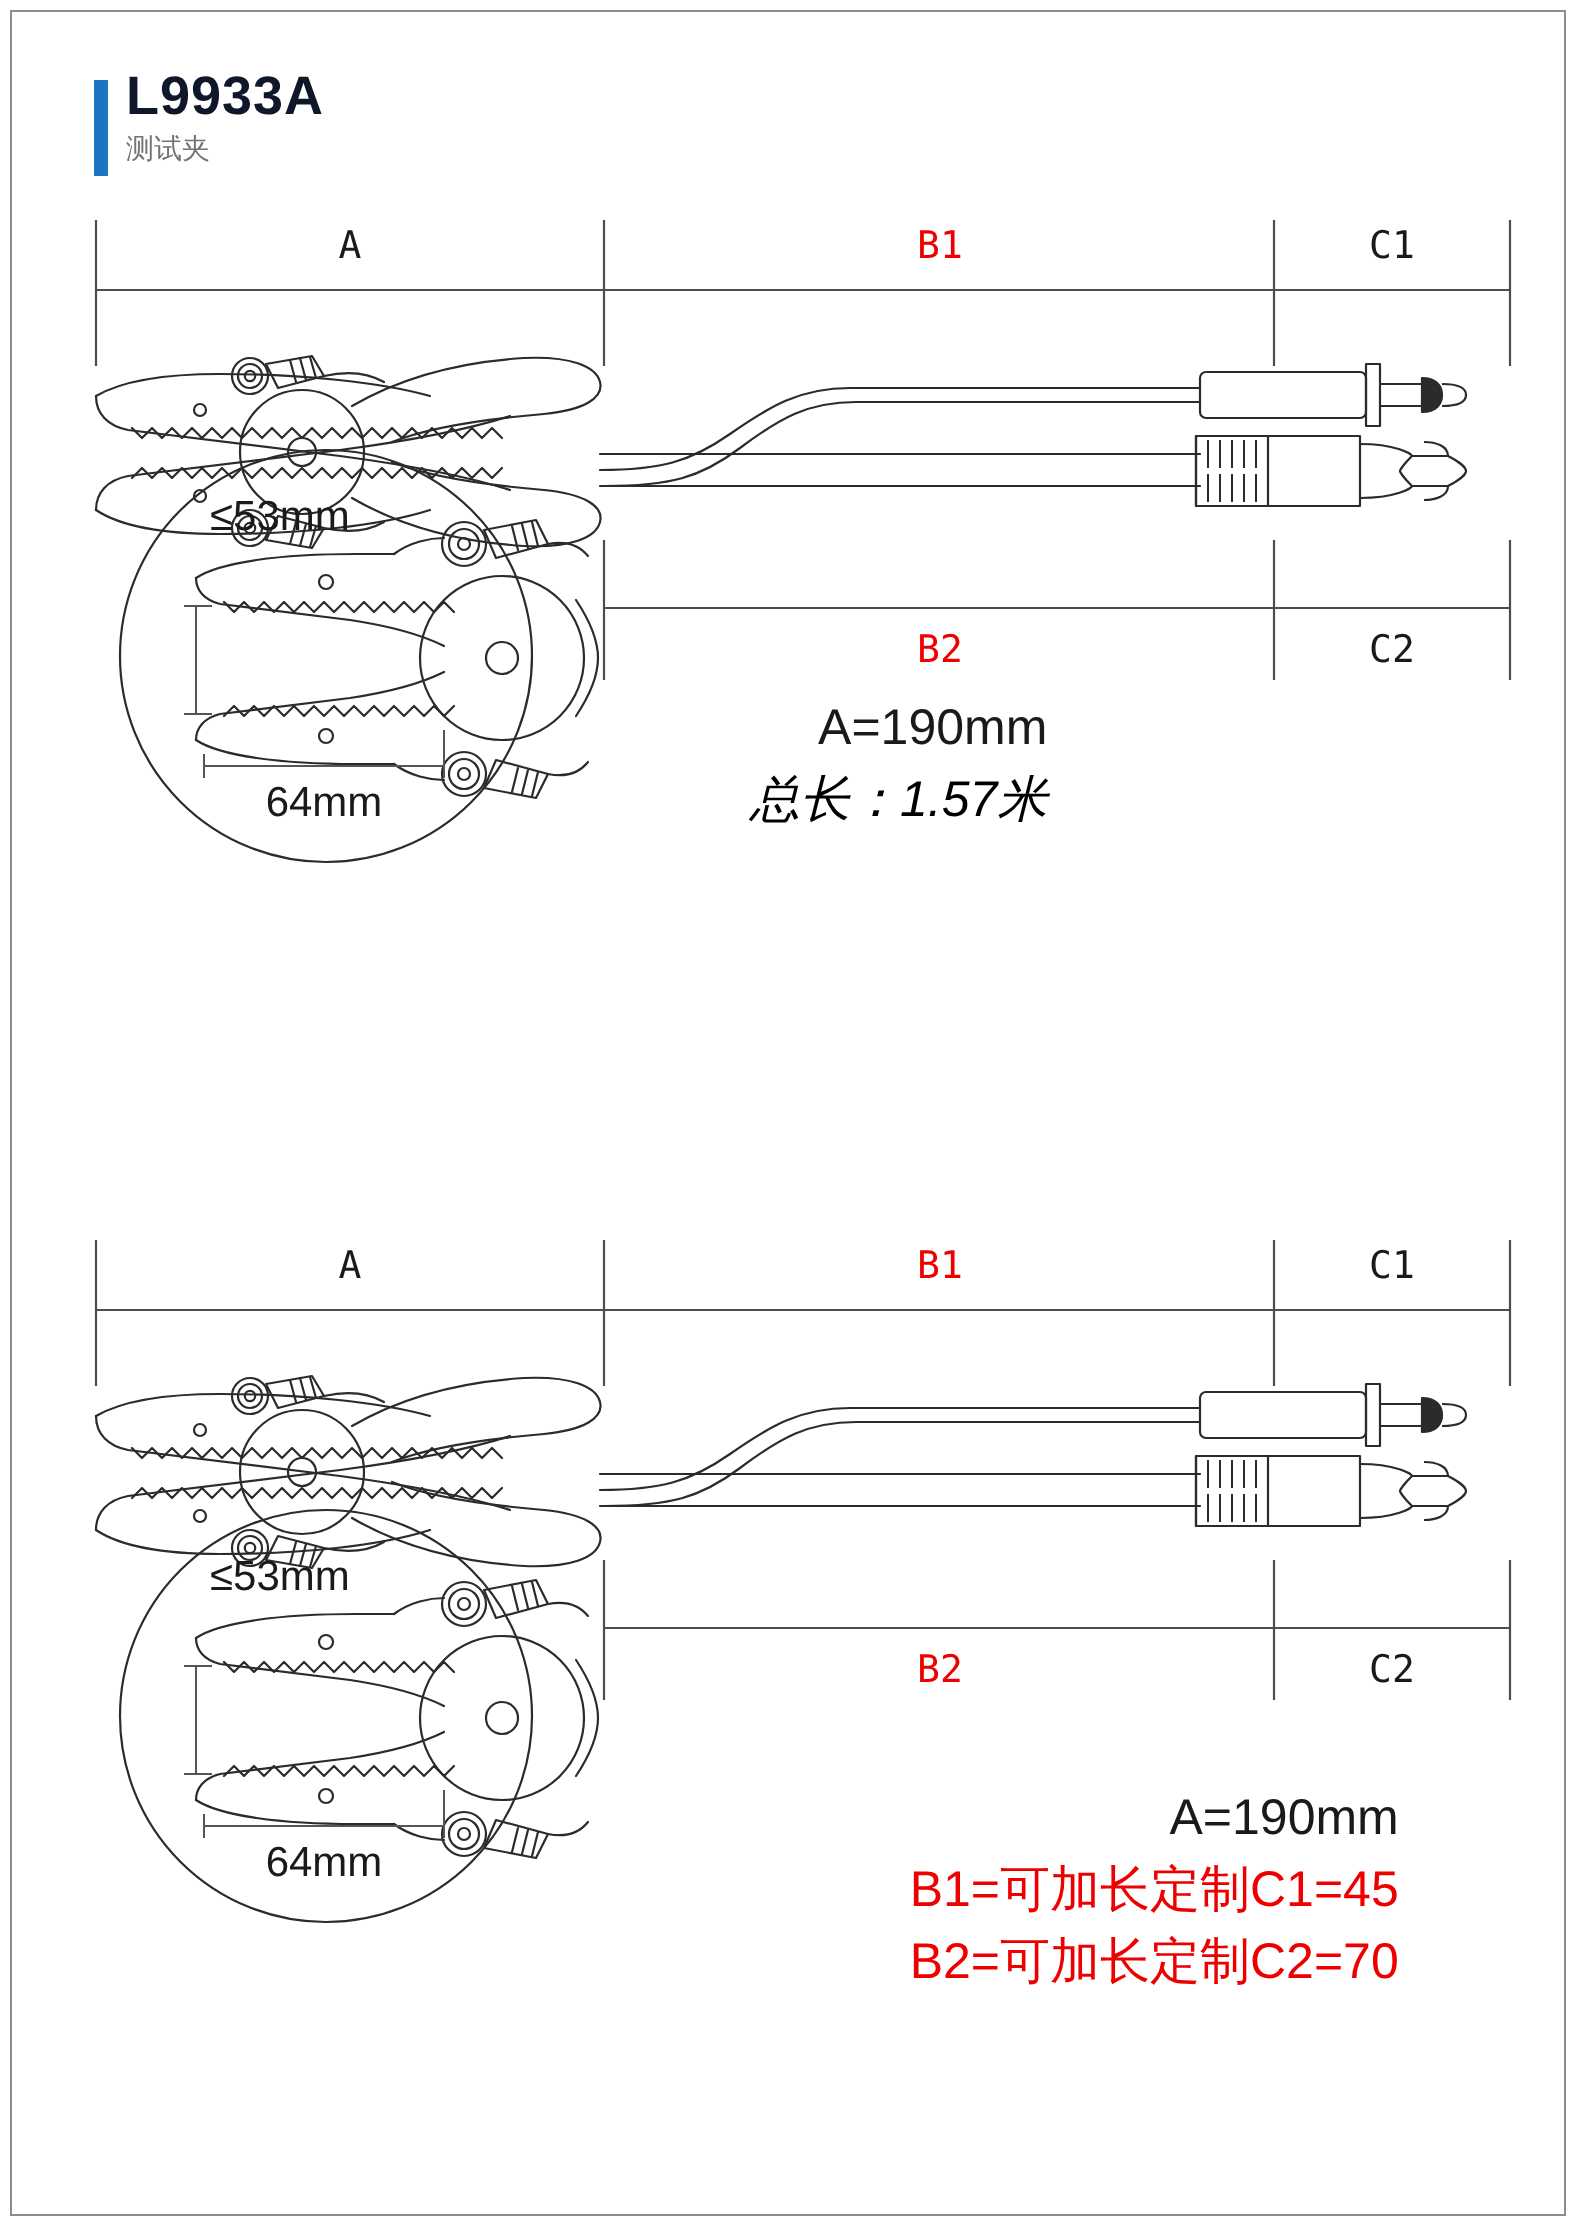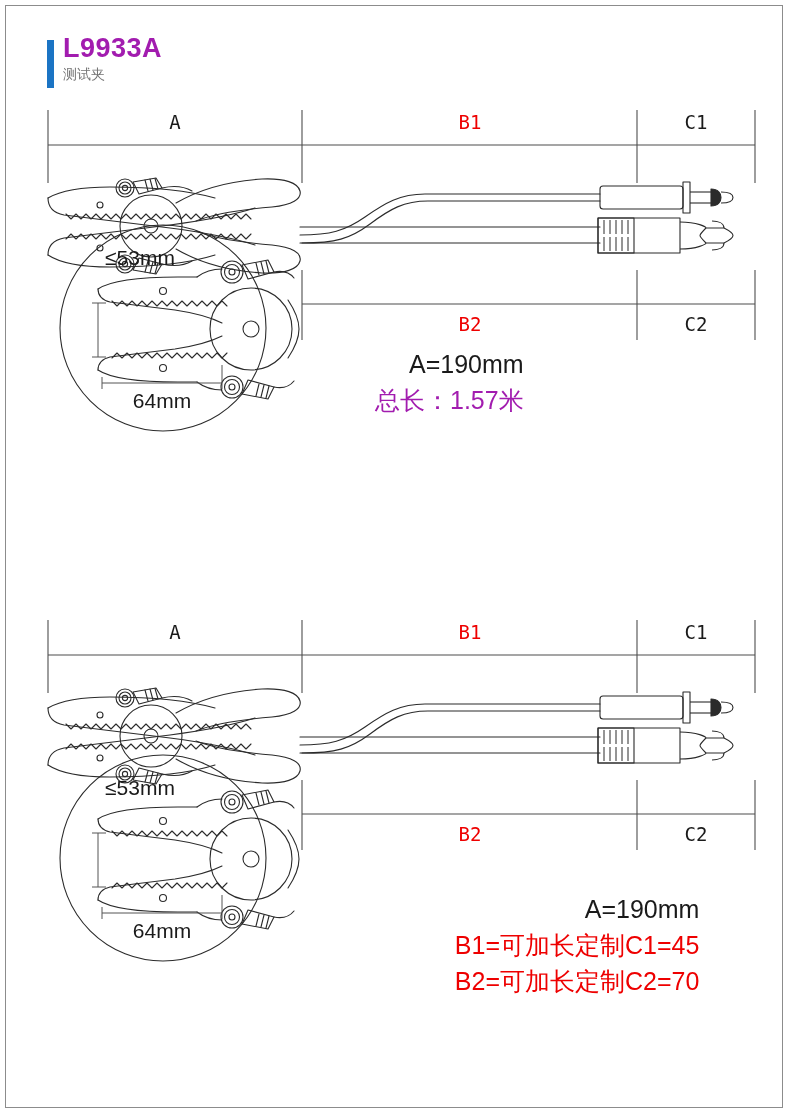--- a/index.html
+++ b/index.html
@@ -13,21 +13,21 @@
     border:1px solid #8c8c8c;box-sizing:border-box;
   }
 
   
   .header{position:absolute;left:47px;top:38px;}
   .accent-bar{
     position:absolute;left:0;top:2px;width:7px;height:48px;background:#1b74c4;
   }
   .title{
     position:absolute;left:16px;top:-4px;margin:0;
-    font-size:27px;font-weight:bold;letter-spacing:.5px;color:#a21caf;
+    font-size:27px;font-weight:bold;letter-spacing:.5px;color:#0f172a;
     white-space:nowrap;line-height:1.05;
   }
   .subtitle{
     position:absolute;left:16px;top:28px;margin:0;
     font-size:14px;font-weight:normal;color:#737373;white-space:nowrap;
   }
 
   
   .diagram{position:absolute;left:0;width:789px;}
   .diagram svg{display:block;}
@@ -37,21 +37,21 @@
     font-size:19px;fill:#1a1a1a;
   }
   .dimtext.red{fill:#ee0000;}
 
   
   .specs{position:absolute;font-size:25px;line-height:1.35;white-space:nowrap;text-align:right;}
   .specs .row{display:block;height:36px;}
   .specs .blk{color:#1a1a1a;}
   .specs .red{color:#ee0000;}
   .specs .c-col{display:inline-block;}
-  .specs .total{color:#a21caf;}
+  .specs .total{color:#000000;font-style:italic;}
 </style>
 </head>
 <body>
 
 <div class="page-border"></div>
 
 <div class="header">
   <div class="accent-bar"></div>
   <h1 class="title">L9933A</h1>
   <div class="subtitle">测试夹</div>

